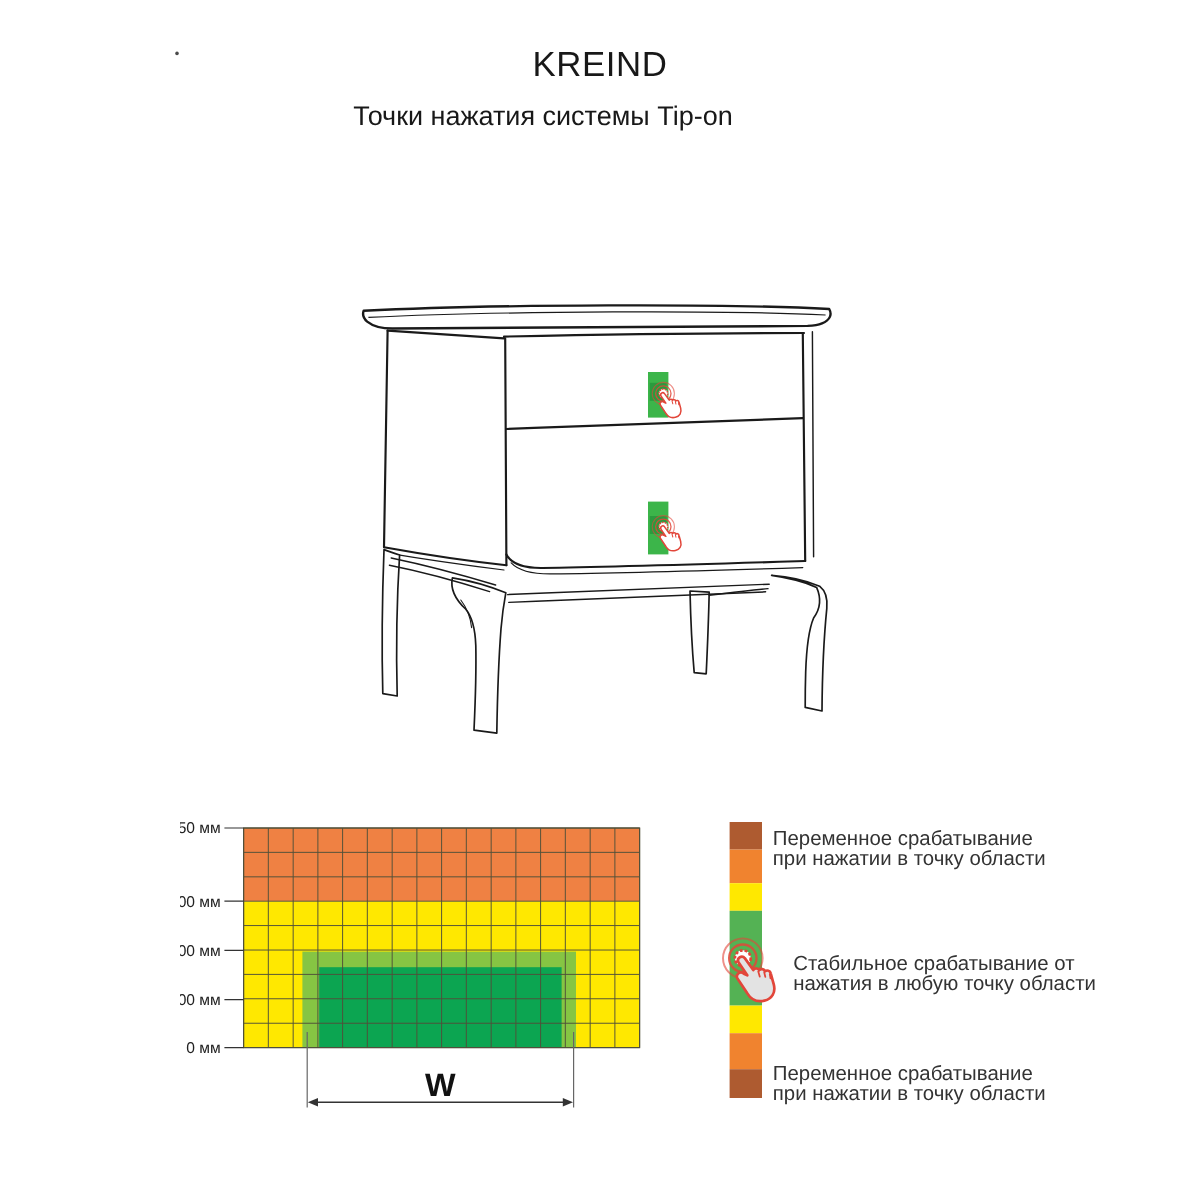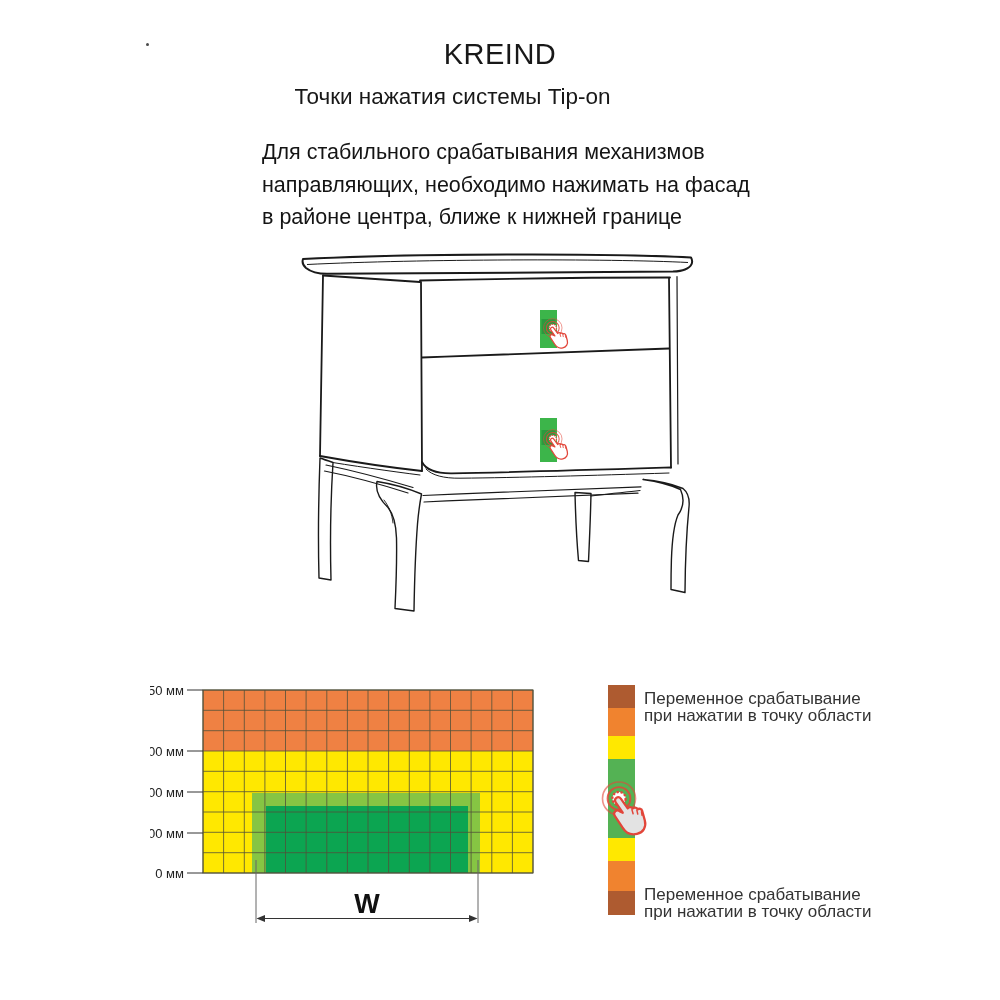--- a/index.html
+++ b/index.html
@@ -45,23 +45,20 @@
                  L11.2,24.6 C9.6,22.2 12.4,19.8 14.6,21.6 Z" fill="currentColor" stroke="#e2463a" stroke-width="1.5" stroke-linejoin="round"></path>
         <path d="M22.6,20.4 L23.4,23.2 M25.9,20.8 L26.5,23.4 M29,21.9 L29.4,24.2" stroke="#e2463a" stroke-width="1" fill="none" stroke-linecap="round"></path>
       </symbol>
     </defs>
   </svg>
 
   <div id="artifact-dot" class="abs"></div>
 
   <div id="page-title" class="abs">KREIND</div>
   <div id="page-subtitle" class="abs">Точки нажатия системы Tip-on</div>
-  <div id="page-description" class="abs pre">Для стабильного срабатывания механизмов
-направляющих, необходимо нажимать на фасад
-в районе центра, ближе к нижней границе</div>
 
   <svg id="furniture-svg" class="abs" viewBox="0 0 440 400">
     <g fill="#ffffff" stroke="#1a1a1a" stroke-width="2" stroke-linejoin="round">
       <path d="M23,19 C130,13.5 330,13 411,17.5 C413.5,22 412,26.5 405,29.5 C402,30.8 398,31.4 393,31.6 L47,33.8 C39,33.8 31,32 26,28 C22.5,25 22,22 23,19 Z"></path>
       <path d="M27,24.5 C140,19 330,18.5 408,22.5" fill="none" stroke-width="1"></path>
     </g>
     <g fill="none" stroke="#1a1a1a" stroke-width="1.8" stroke-linejoin="round" stroke-linecap="round">
       <path d="M43,35.5 L140,42 M140,40.5 C230,38.5 330,37.5 390,37.5"></path>
       <path d="M43,35.5 L40,216"></path>
       <path d="M141,42 L142,231"></path>
@@ -136,16 +133,18 @@
       <div style="height: 79px; background: rgb(84, 178, 84);"></div>
       <div style="height: 23px; background: rgb(255, 232, 0);"></div>
       <div style="height: 30px; background: rgb(240, 131, 47);"></div>
       <div style="height: 24px; background: rgb(174, 91, 48);"></div>
     </div>
   <svg id="legend-hand-svg" class="abs" viewBox="0 0 90 80">
     <use href="#hand-press" x="0" y="0" width="66" height="66" style="color:#e3e3e3"></use>
   </svg>
   <div id="legend-item-0" class="abs legend-item pre">Переменное срабатывание
 при нажатии в точку области</div>
+  <div id="legend-item-1" class="abs legend-item pre">Стабильное срабатывание от
+нажатия в любую точку области</div>
   <div id="legend-item-2" class="abs legend-item pre">Переменное срабатывание
 при нажатии в точку области</div>
 
 </div>
 
 </body></html>

